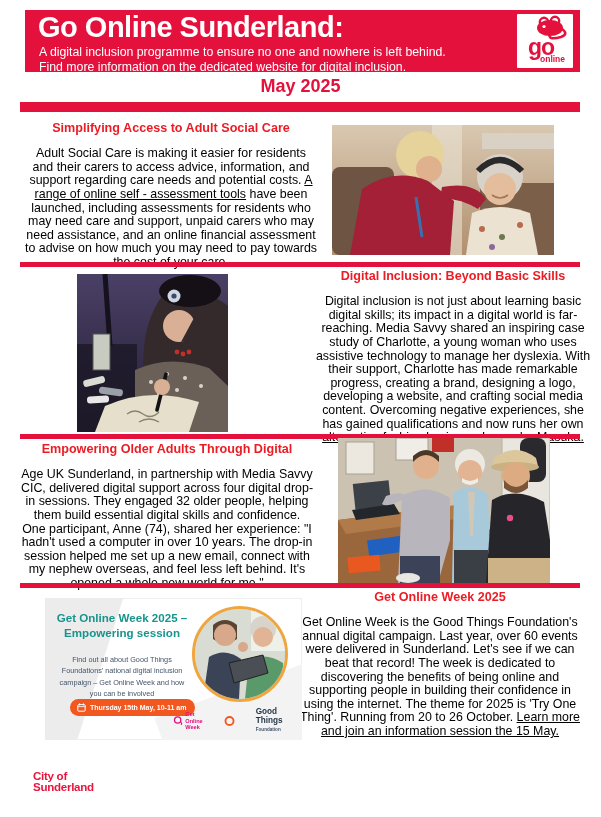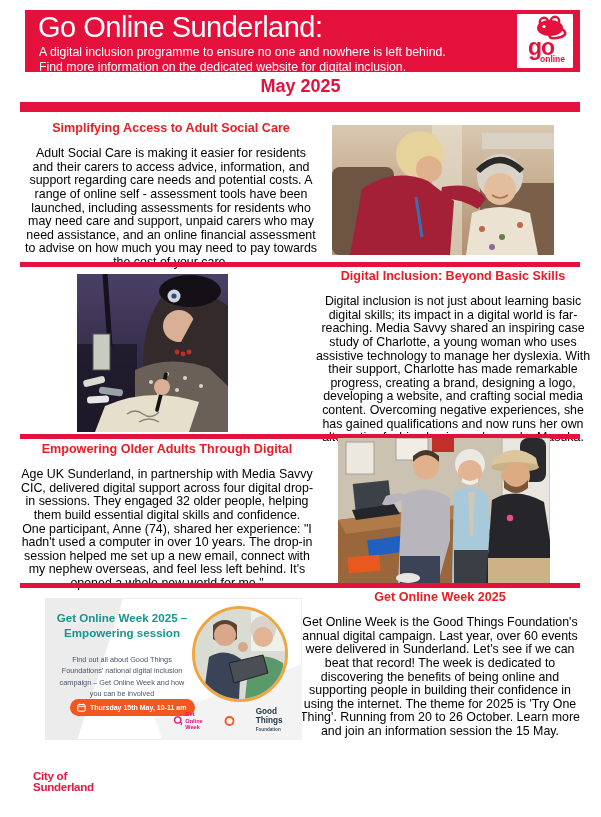--- a/index.html
+++ b/index.html
@@ -2,38 +2,38 @@
 <html><head>
 <meta charset="utf-8">
 <style>
   html,body{margin:0;padding:0;}
   body{
     width:601px;height:817px;position:relative;background:#ffffff;
     font-family:"Liberation Sans", sans-serif;color:#000;overflow:hidden;
   }
   
   .banner{position:absolute;left:25px;top:10px;width:555px;height:62px;background:#E4113C;}
-  .banner-title{position:absolute;left:13px;top:1px;color:#fff;font-size:29px;font-weight:normal;letter-spacing:-0.5px;text-align:right;}
+  .banner-title{position:absolute;left:13px;top:1px;color:#fff;font-size:29px;font-weight:bold;letter-spacing:-0.5px;text-align:right;}
   .banner-sub{position:absolute;left:14px;top:35px;width:430px;color:#fff;font-size:12.3px;line-height:1.22;}
   .banner-sub .ulink{color:#fff;}
   .logo-box{position:absolute;right:7px;top:4px;width:56px;height:54px;background:#fff;border-radius:1px;}
   .logo-go{position:absolute;left:11px;top:20px;color:#E4113C;font-size:23px;font-weight:bold;letter-spacing:-1px;}
   .logo-online{position:absolute;left:23px;top:40px;color:#E4113C;font-size:8.5px;font-weight:bold;}
   .month{position:absolute;left:0;top:76px;width:100%;text-align:center;color:#E4113C;font-size:18px;font-weight:bold;}
   
   .bar{position:absolute;left:20px;width:560px;background:#E4113C;}
   #bar1{top:102px;height:10px;}
   #bar2{top:262px;height:5px;}
   #bar3{top:434px;height:5px;}
   #bar4{top:583px;height:5px;}
   
   .col{position:absolute;text-align:center;}
   .sec-title{color:#EC1C24;font-weight:bold;font-size:12.6px;margin:0 0 12px 0;}
   .sec-body{font-size:12.4px;line-height:1.1;color:#000;margin:0;}
-  .ulink{cursor:pointer;margin-top:12px;}
+  .ulink{text-decoration:underline;cursor:pointer;margin-top:12px;}
   #sec1-col{left:24px;top:121px;width:294px;}
   #sec2-col{left:311px;top:269px;width:284px;}
   #sec3-col{left:21px;top:442px;width:292px;}
   #sec4-col{left:298px;top:590px;width:284px;}
   .photo{position:absolute;overflow:hidden;background:#ccc;}
   #photo1{left:332px;top:125px;width:222px;height:130px;}
   #photo2{left:77px;top:274px;width:151px;height:158px;}
   #photo3{left:338px;top:438px;width:212px;height:145px;}
   .photo svg{display:block;}
   

